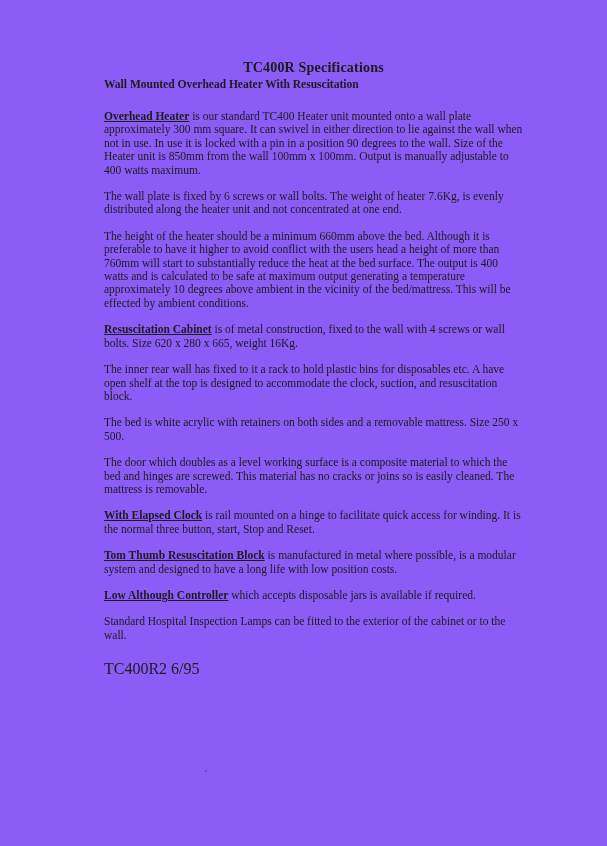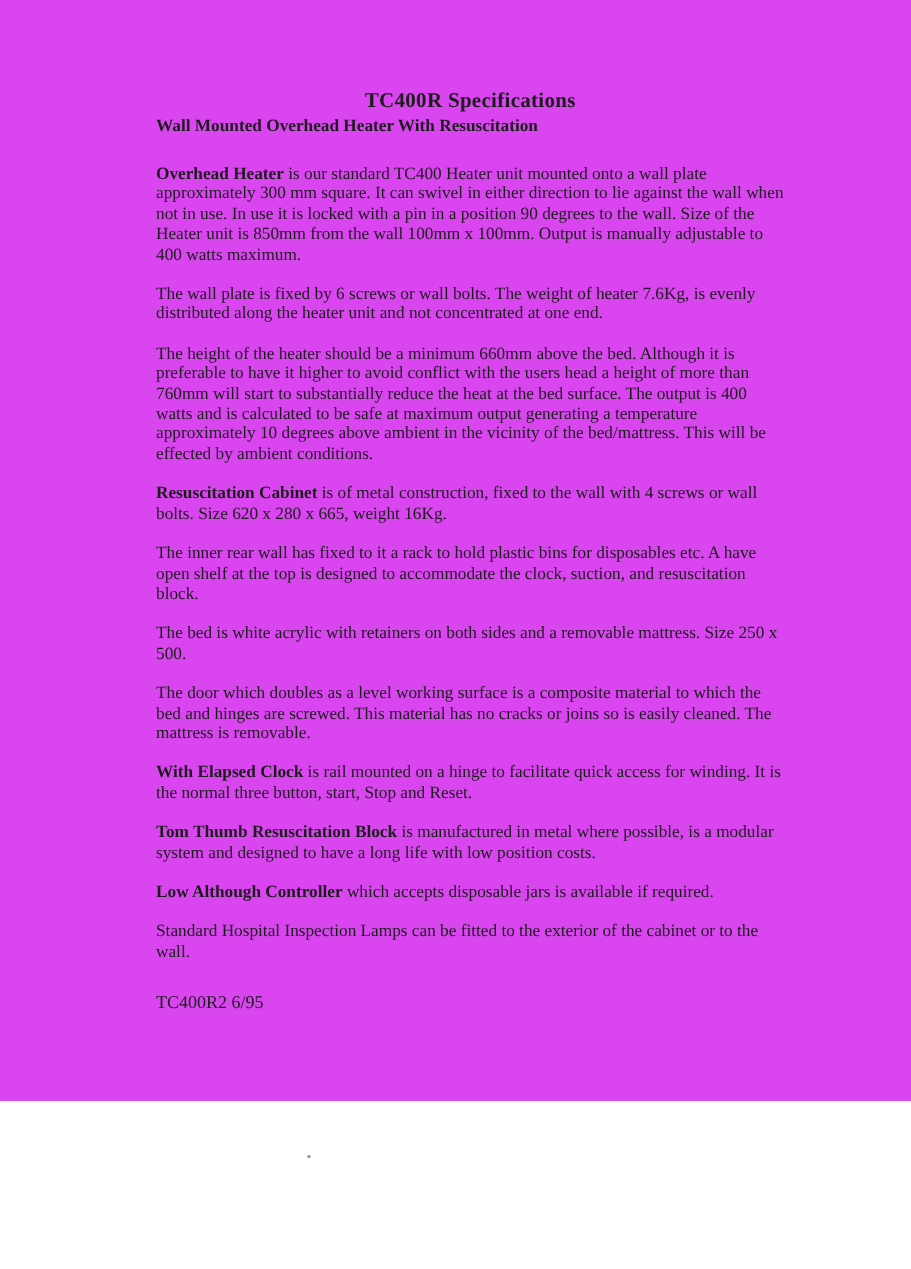--- a/index.html
+++ b/index.html
@@ -10,23 +10,23 @@
   body {
     width: 607px;
     height: 846px;
     overflow: hidden;
     font-family: "Liberation Serif", "DejaVu Serif", serif;
     color: #1c1c1c;
   }
   .page {
     box-sizing: border-box;
     width: 607px;
-    height: 734px;
+    height: 846px;
     padding: 60px 84px 0 104px;
-    background: #d946ef;
+    background: #8b5cf6;
     position: relative;
     
     filter: blur(0.15px);
   }
   .doc-title {
     font-size: 14px;
     font-weight: bold;
     text-align: center;
     margin: 0 0 2px 0;
     letter-spacing: 0.2px;
@@ -38,23 +38,24 @@
     margin: 0 0 20px 0;
   }
   .para {
     font-size: 11.5px;
     line-height: 13.4px;
     margin: 0 0 13px 0;
     text-align: left;
   }
   .para .lead {
     font-weight: bold;
+    text-decoration: underline;
   }
   .doc-footer {
-    font-size: 12px;
+    font-size: 16px;
     line-height: 13.4px;
     margin: 20px 0 0 0;
   }
   .scan-dot {
     position: absolute;
     left: 205px;
     top: 770px;
     width: 2px;
     height: 2px;
     background: #4a4a4a;

